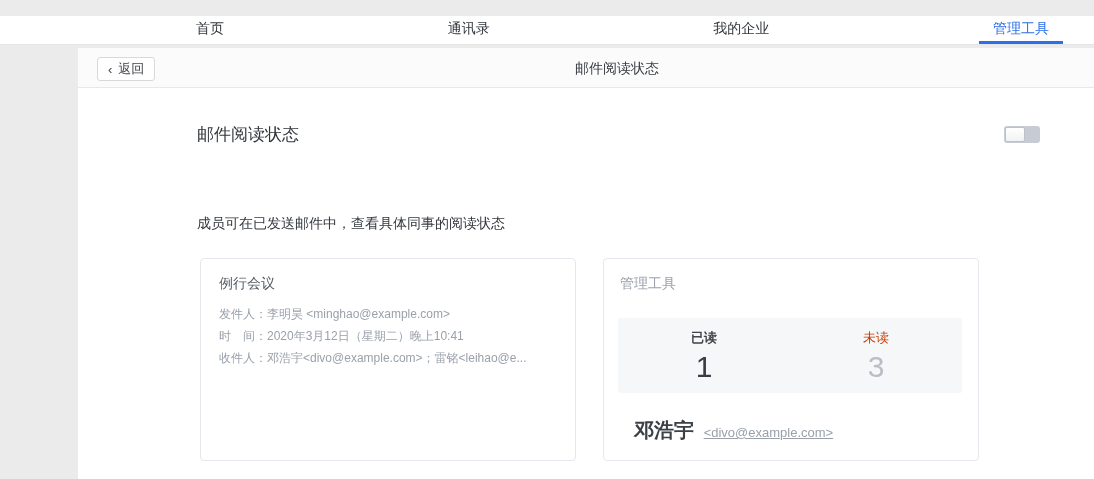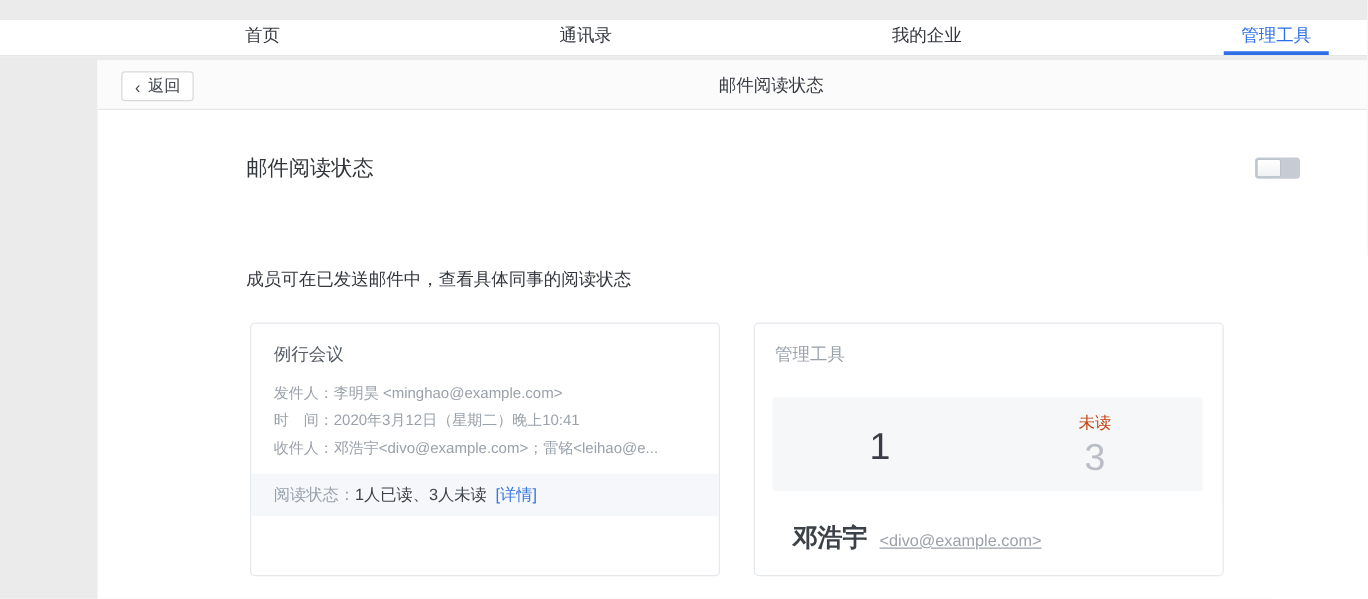--- a/index.html
+++ b/index.html
@@ -201,31 +201,27 @@
         <div class="mail-title">例行会议</div>
         <div class="mail-line">
           <span>发件人：</span><span>李明昊 &lt;minghao@example.com&gt;</span>
         </div>
         <div class="mail-line">
           <span>时　间：</span><span>2020年3月12日（星期二）晚上10:41</span>
         </div>
         <div class="mail-line">
           <span>收件人：</span><span>邓浩宇&lt;divo@example.com&gt;；雷铭&lt;leihao@e...</span>
         </div>
-        <div class="mail-status-strip">
-          <span class="strip-label">阅读状态：</span>
-          <span class="strip-value">1人已读、3人未读</span>
-          <a class="details-link">[详情]</a>
-        </div>
       </div>
 
       <div class="card status-card">
         <div class="status-title">管理工具</div>
         <div class="stat-panel">
           <div class="stat-col stat-read">
+            <div class="stat-label">已读</div>
             <div class="stat-number">1</div>
           </div>
           <div class="stat-col stat-unread">
             <div class="stat-label">未读</div>
             <div class="stat-number">3</div>
           </div>
         </div>
         <div class="reader-row">
           <span class="reader-name">邓浩宇</span>
           <span class="reader-email">&lt;divo@example.com&gt;</span>

